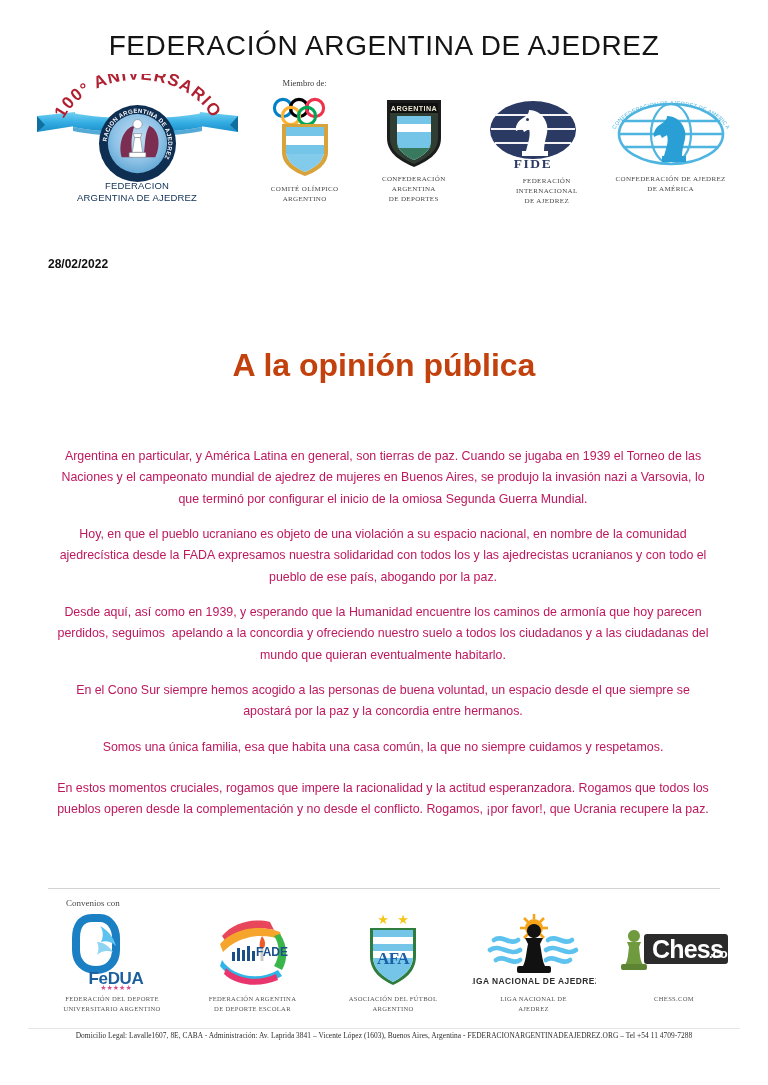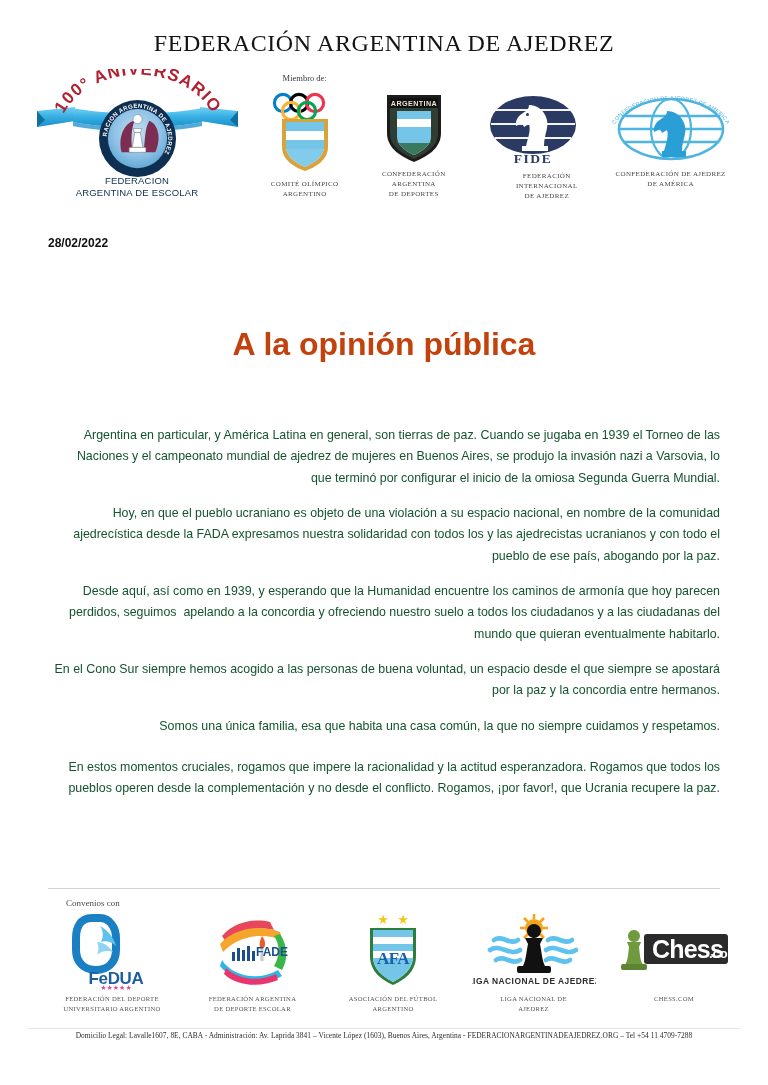--- a/index.html
+++ b/index.html
@@ -22,22 +22,22 @@
     background: #fff;
     box-sizing: border-box;
   }
 
   
   .masthead {
     text-align: center;
     padding-top: 30px;
   }
   .masthead-title {
-    font-family: Liberation Serif, serif;
-    font-size: 24px;
+    font-family: Liberation Sans, sans-serif;
+    font-size: 28px;
     letter-spacing: 0.6px;
     color: #141414;
     font-weight: 400;
   }
 
   .logo-row {
     position: relative;
     height: 140px;
     margin-top: 12px;
     display: flex;
@@ -110,38 +110,38 @@
     color: #0e2f52;
     line-height: 1.25;
     letter-spacing: 0.2px;
   }
 
   
   .date {
     font-size: 12px;
     font-weight: bold;
     color: #111;
-    margin: 27px 0 0 48px;
+    margin: 43px 0 0 48px;
   }
   .doc-title {
     text-align: center;
     font-size: 32px;
     font-weight: bold;
     color: #c2410c;
     margin-top: 76px;
   }
   .body-copy {
     margin: 62px 48px 0 54px;
   }
   .body-copy p {
     font-size: 12.4px;
     line-height: 1.72;
-    color: #14532d;
-    margin: 0 0 14px 0;
-    text-align: right;
+    color: #be185d;
+    margin: 0 8px 14px 0;
+    text-align: center;
     white-space: pre-wrap;
   }
   .body-copy p.gap-before {
     margin-top: 20px;
   }
 
   
   .footer-rule {
     position: absolute;
     left: 48px;
@@ -266,21 +266,21 @@
           <path d="M24,54 C20,40 26,24 37,22 C34,30 33,40 35,54 Z" fill="#7b2d52"></path>
           <path d="M52,22 C62,26 64,42 58,54 L46,54 C48,42 47,30 52,22 Z" fill="#7b2d52"></path>
           <path d="M40,25 a4.6,4.6 0 1,1 0.1,0 Z" fill="#ffffff" stroke="#7a7f86" stroke-width="0.6"></path>
           <path d="M35.5,30 h9 l-1.6,4 h-5.8 Z" fill="#ffffff" stroke="#7a7f86" stroke-width="0.6"></path>
           <path d="M37.2,34 c-1.4,6 -1.4,11 -2.6,15 h10.8 c-1.2,-4 -1.2,-9 -2.6,-15 Z" fill="#ffffff" stroke="#7a7f86" stroke-width="0.6"></path>
           <rect x="31.5" y="49" width="17" height="5" rx="1" fill="#ffffff" stroke="#7a7f86" stroke-width="0.6"></rect>
         </svg>
 
         <div class="fada-name">
           <div>FEDERACION</div>
-          <div>ARGENTINA DE ESCOLAR</div>
+          <div>ARGENTINA DE AJEDREZ</div>
         </div>
       </div>
     </div>
 
     <div class="logo-block" style="width:110px; margin-top:4px;">
       <div class="miembro-label">Miembro de:</div>
       <svg width="86" height="88" viewBox="0 0 86 88">
         <g fill="none" stroke-width="3.1">
           <circle cx="21" cy="16" r="8.6" stroke="#0081c8"></circle>
           <circle cx="37" cy="16" r="8.6" stroke="#000000"></circle>

